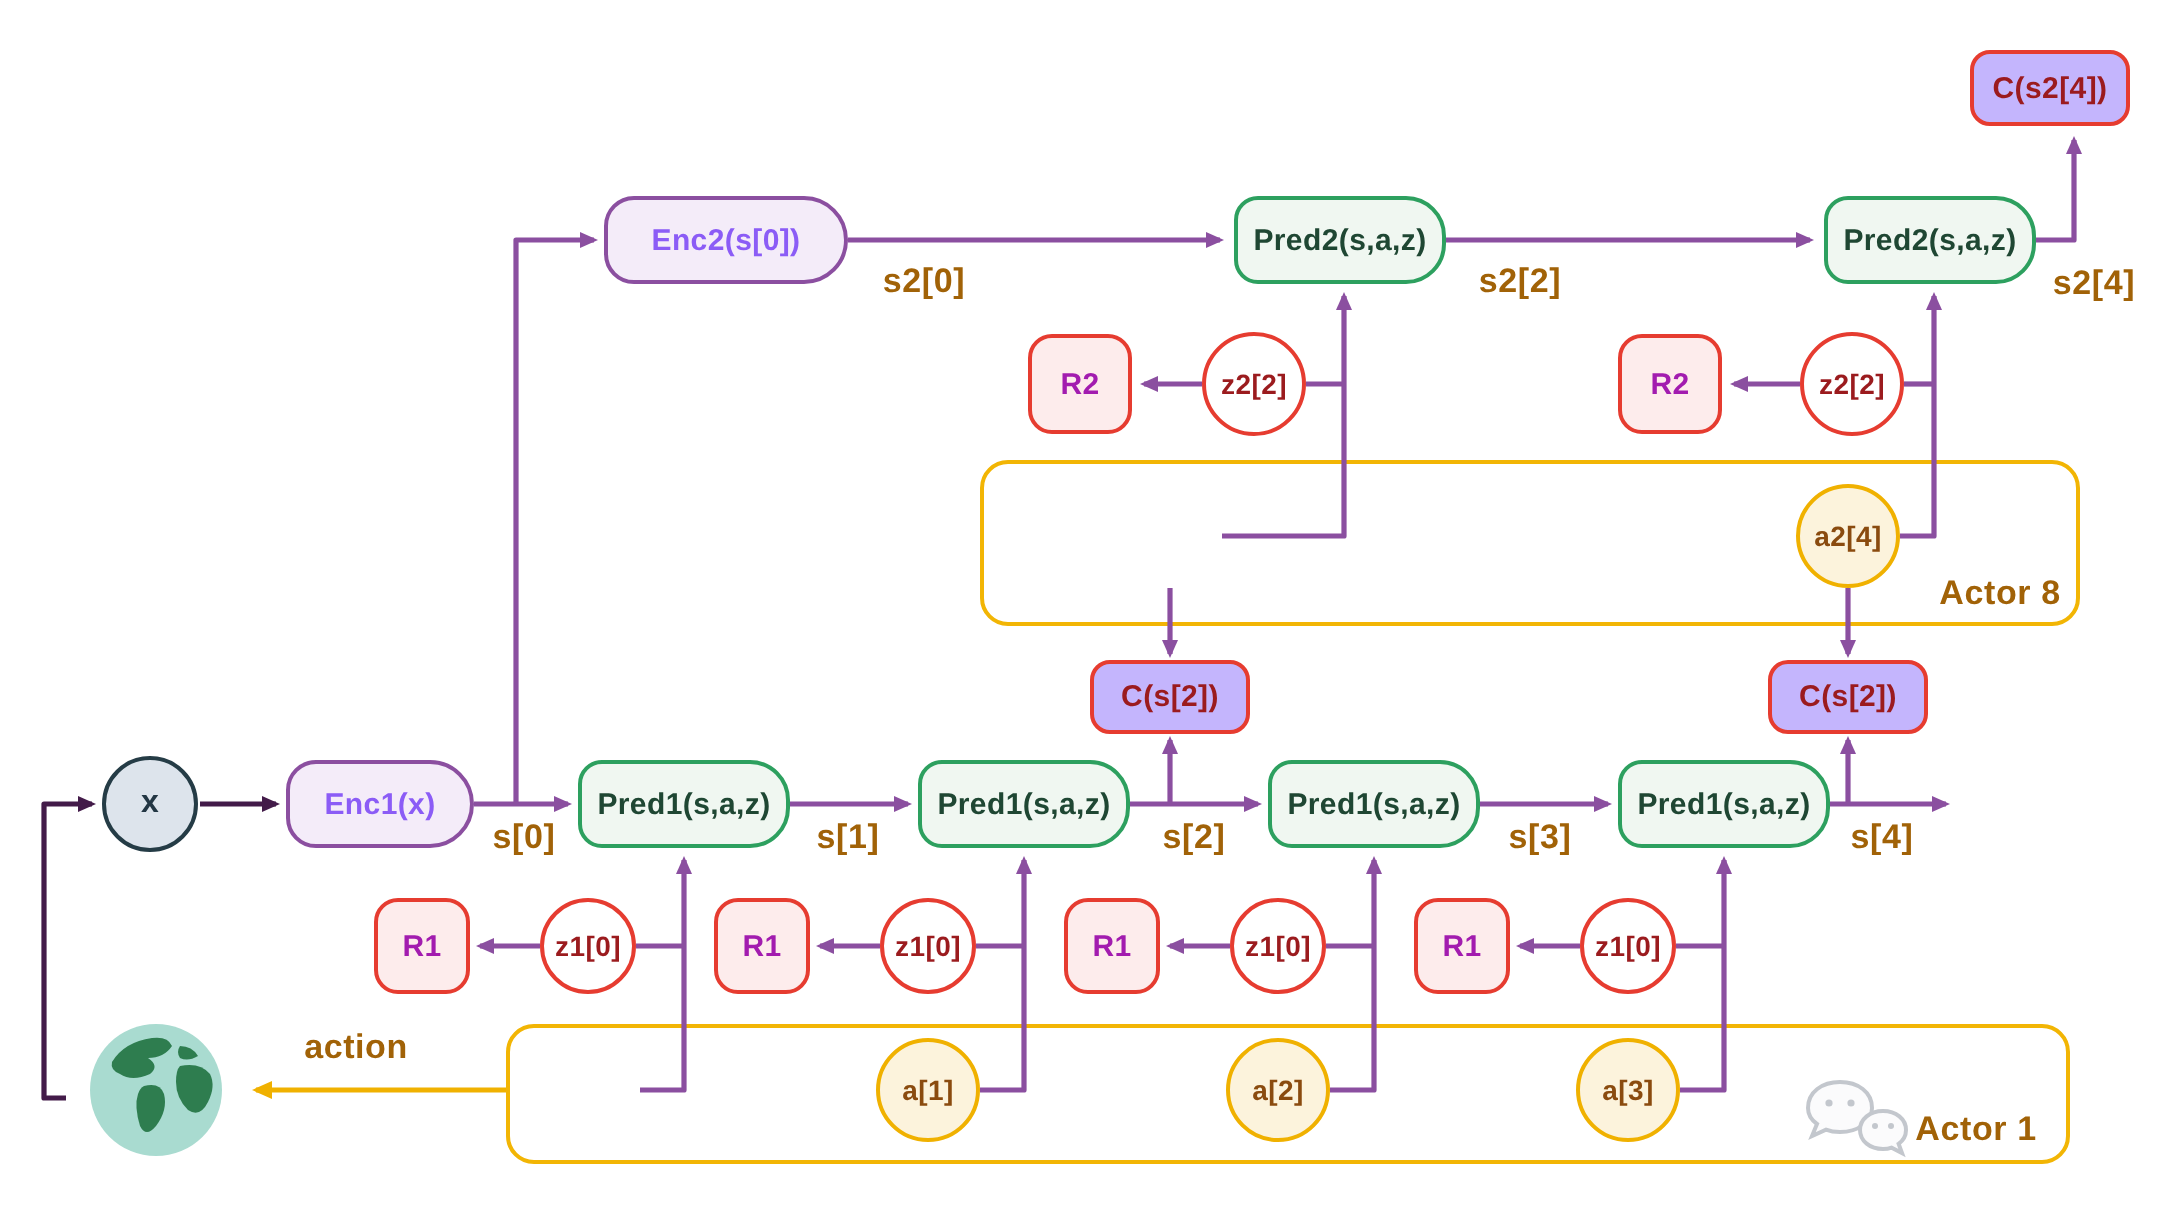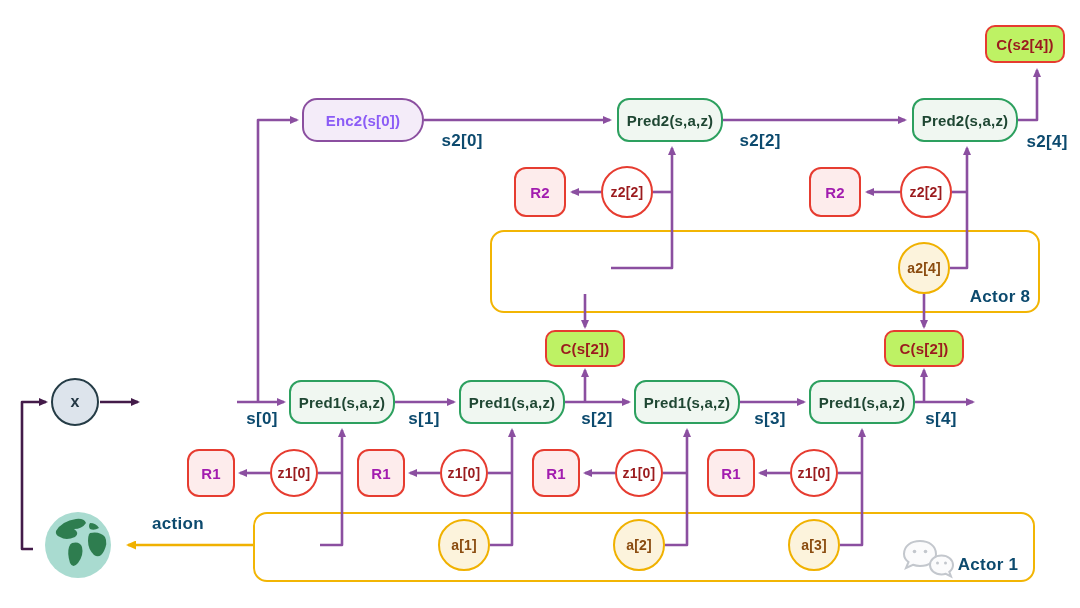--- a/index.html
+++ b/index.html
@@ -10,30 +10,30 @@
   .abs{position:absolute;}
   svg.layer{position:absolute;left:0;top:0;z-index:3;pointer-events:none;}
   .node{
     position:absolute;display:flex;align-items:center;justify-content:center;
     box-sizing:border-box;font-size:15px;font-weight:700;letter-spacing:.2px;z-index:4;
     background:#fff;
   }
   .enc{background:#f4ecf9;border:2.5px solid #8b4fa0;color:#8b5cf6;border-radius:15px 22px 22px 15px;}
   .pred{background:#f0f7f1;border:2.5px solid #2da05f;color:#1f4733;border-radius:12px 20px 20px 12px;}
   .rbox{background:#fdecec;border:2.5px solid #e63c30;color:#a21caf;border-radius:12px;}
-  .cbox{background:#bef264;border:2.5px solid #e63c30;color:#9b1b1e;border-radius:10px;}
+  .cbox{background:#c4b5fd;border:2.5px solid #e63c30;color:#9b1b1e;border-radius:10px;}
   .zcirc{background:#ffffff;border:2.5px solid #e63c30;color:#9b1b1e;border-radius:50%;font-size:14px;}
   .acirc{background:#fcf3dc;border:2.5px solid #f0b100;color:#8a4b0f;border-radius:50%;font-size:14px;}
   .xcirc{background:#dde4ec;border:2.5px solid #253c46;color:#233744;border-radius:50%;font-size:16px;}
   .actorbox{
     position:absolute;box-sizing:border-box;border:2.5px solid #f2b504;border-radius:14px;
     background:transparent;z-index:2;
   }
   .slabel{
-    position:absolute;transform:translate(-50%,-50%);color:#0c4a6e;font-size:17px;
+    position:absolute;transform:translate(-50%,-50%);color:#a16207;font-size:17px;
     font-weight:700;z-index:4;white-space:nowrap;letter-spacing:.3px;
   }
   .watermark{
     position:absolute;left:900px;top:536px;width:180px;height:48px;z-index:6;
     display:flex;align-items:center;gap:4px;
   }
   .wm-text{
     font-size:31px;font-weight:700;letter-spacing:3px;color:#f1f2f4;
     -webkit-text-stroke:1.2px #c3c7cd;text-shadow:0 0 1px #cdd1d6;
   }
@@ -118,20 +118,21 @@
   <div class="node zcirc" style="left:900px;top:166px;width:52px;height:52px">z2[2]</div>
 
   <div class="node acirc" style="left:898px;top:242px;width:52px;height:52px">a2[4]</div>
   <div class="slabel" style="left:1000px;top:297px">Actor 8</div>
 
   <div class="node cbox" style="left:545px;top:330px;width:80px;height:37px">C(s[2])</div>
   <div class="node cbox" style="left:884px;top:330px;width:80px;height:37px">C(s[2])</div>
 
   <div class="node xcirc" style="left:51px;top:378px;width:48px;height:48px">x</div>
 
+  <div class="node enc" style="left:143px;top:380px;width:94px;height:44px">Enc1(x)</div>
 
   <div class="node pred" style="left:289px;top:380px;width:106px;height:44px">Pred1(s,a,z)</div>
   <div class="node pred" style="left:459px;top:380px;width:106px;height:44px">Pred1(s,a,z)</div>
   <div class="node pred" style="left:634px;top:380px;width:106px;height:44px">Pred1(s,a,z)</div>
   <div class="node pred" style="left:809px;top:380px;width:106px;height:44px">Pred1(s,a,z)</div>
 
   <div class="slabel" style="left:262px;top:419px">s[0]</div>
   <div class="slabel" style="left:424px;top:419px">s[1]</div>
   <div class="slabel" style="left:597px;top:419px">s[2]</div>
   <div class="slabel" style="left:770px;top:419px">s[3]</div>

